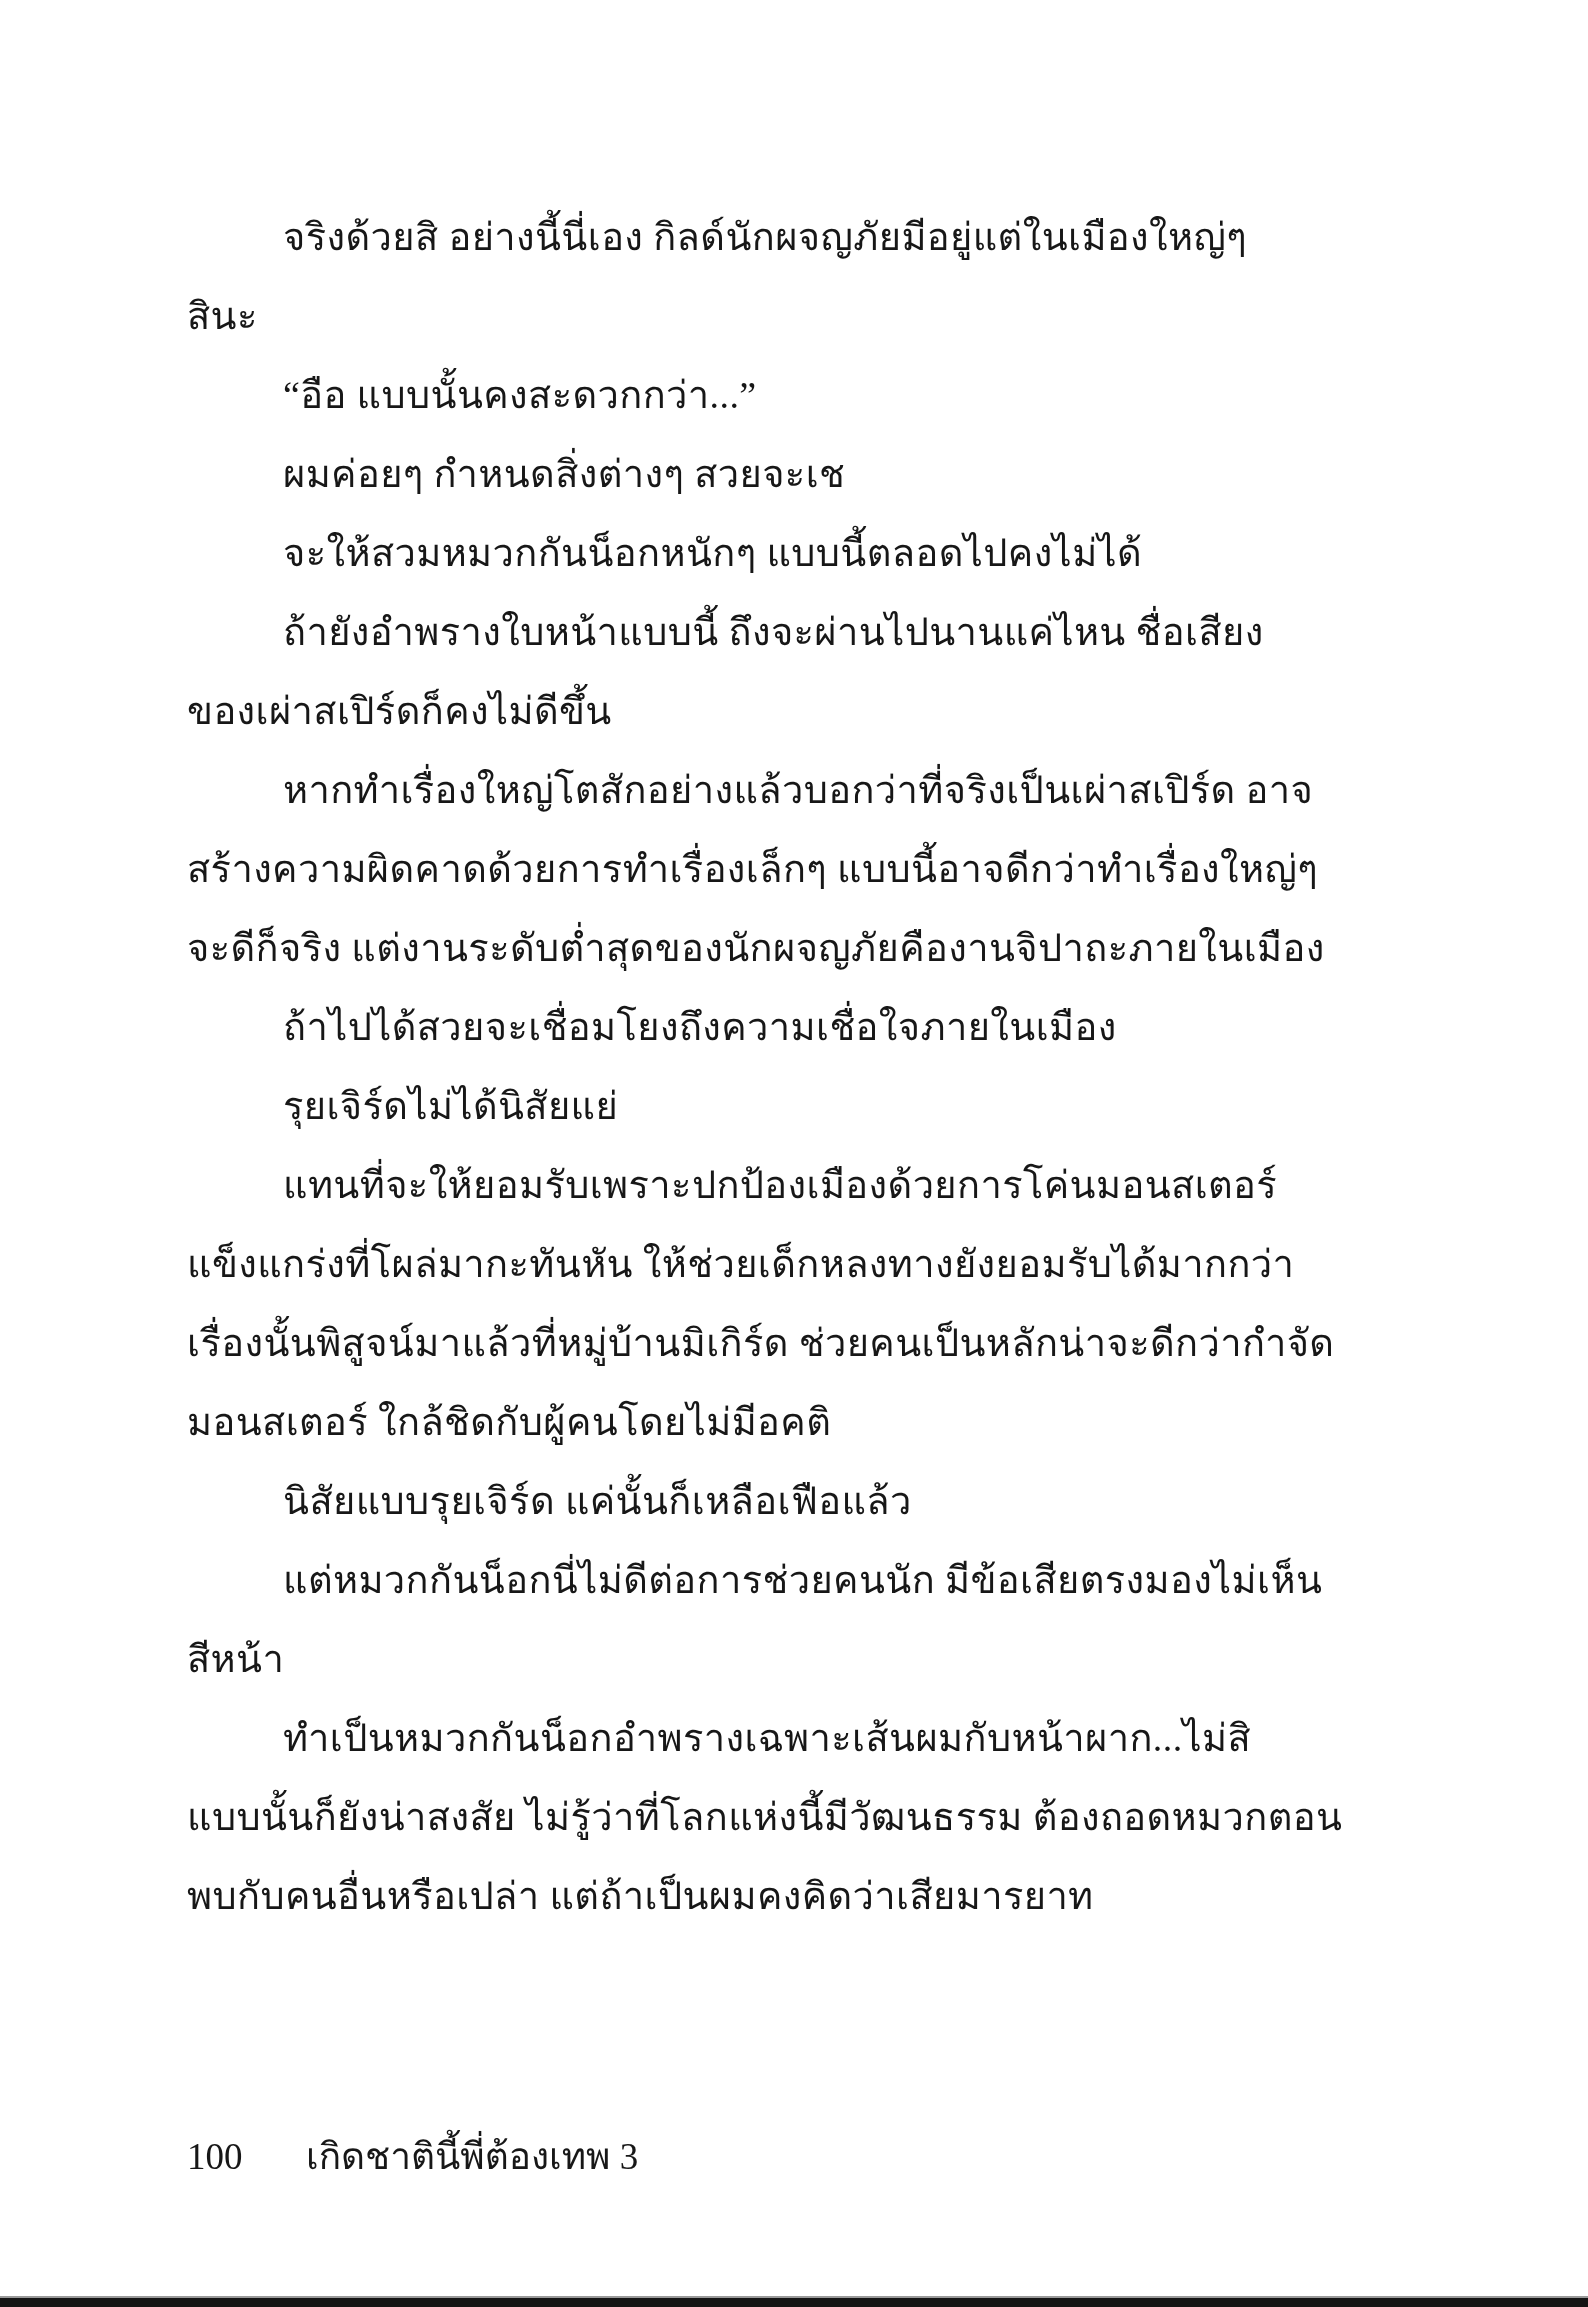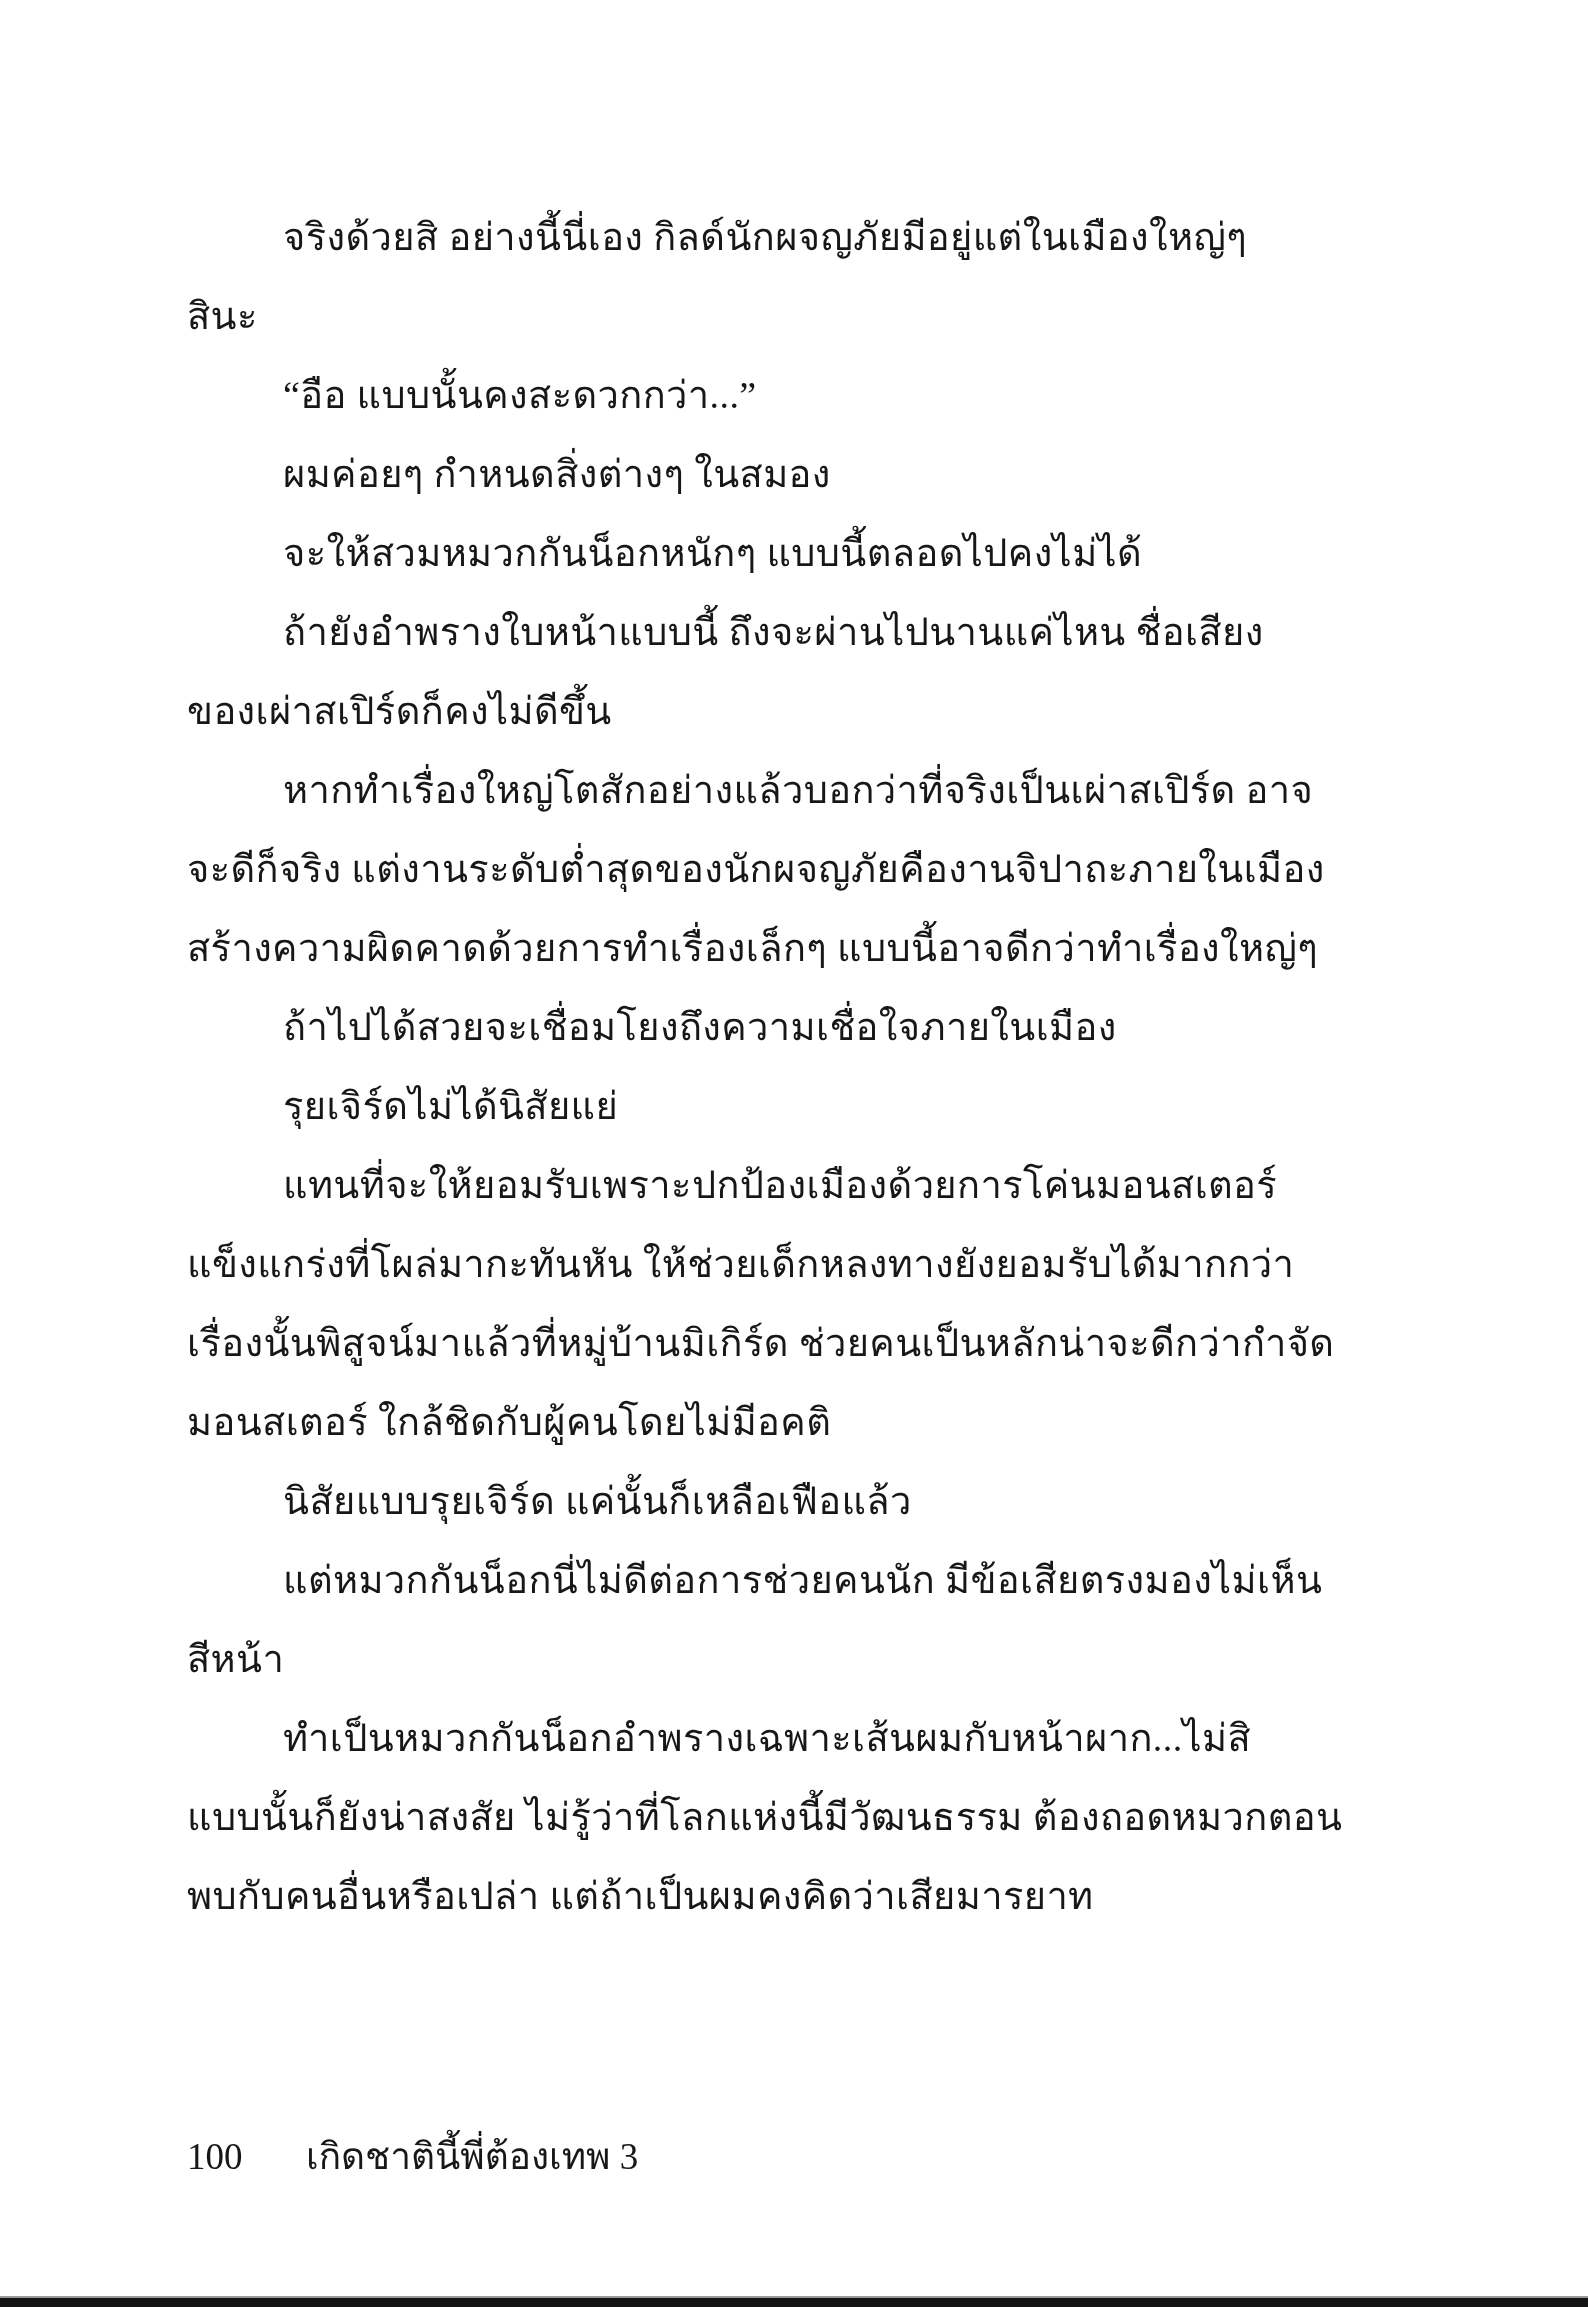--- a/index.html
+++ b/index.html
@@ -70,27 +70,27 @@
 </style>
 </head>
 <body>
 
 <div class="page">
 
   <div class="text-block">
     <div class="line indent">จริงด้วยสิ อย่างนี้นี่เอง กิลด์นักผจญภัยมีอยู่แต่ในเมืองใหญ่ๆ</div>
     <div class="line">สินะ</div>
     <div class="line indent">“อือ แบบนั้นคงสะดวกกว่า...”</div>
-    <div class="line indent">ผมค่อยๆ กำหนดสิ่งต่างๆ ในสมอง</div>
+    <div class="line indent">ผมค่อยๆ กำหนดสิ่งต่างๆ สวยจะเช</div>
     <div class="line indent">จะให้สวมหมวกกันน็อกหนักๆ แบบนี้ตลอดไปคงไม่ได้</div>
     <div class="line indent">ถ้ายังอำพรางใบหน้าแบบนี้ ถึงจะผ่านไปนานแค่ไหน ชื่อเสียง</div>
     <div class="line">ของเผ่าสเปิร์ดก็คงไม่ดีขึ้น</div>
     <div class="line indent">หากทำเรื่องใหญ่โตสักอย่างแล้วบอกว่าที่จริงเป็นเผ่าสเปิร์ด อาจ</div>
+    <div class="line">สร้างความผิดคาดด้วยการทำเรื่องเล็กๆ แบบนี้อาจดีกว่าทำเรื่องใหญ่ๆ</div>
     <div class="line">จะดีก็จริง แต่งานระดับต่ำสุดของนักผจญภัยคืองานจิปาถะภายในเมือง</div>
-    <div class="line">สร้างความผิดคาดด้วยการทำเรื่องเล็กๆ แบบนี้อาจดีกว่าทำเรื่องใหญ่ๆ</div>
     <div class="line indent">ถ้าไปได้สวยจะเชื่อมโยงถึงความเชื่อใจภายในเมือง</div>
     <div class="line indent">รุยเจิร์ดไม่ได้นิสัยแย่</div>
     <div class="line indent">แทนที่จะให้ยอมรับเพราะปกป้องเมืองด้วยการโค่นมอนสเตอร์</div>
     <div class="line">แข็งแกร่งที่โผล่มากะทันหัน ให้ช่วยเด็กหลงทางยังยอมรับได้มากกว่า</div>
     <div class="line">เรื่องนั้นพิสูจน์มาแล้วที่หมู่บ้านมิเกิร์ด ช่วยคนเป็นหลักน่าจะดีกว่ากำจัด</div>
     <div class="line">มอนสเตอร์ ใกล้ชิดกับผู้คนโดยไม่มีอคติ</div>
     <div class="line indent">นิสัยแบบรุยเจิร์ด แค่นั้นก็เหลือเฟือแล้ว</div>
     <div class="line indent">แต่หมวกกันน็อกนี่ไม่ดีต่อการช่วยคนนัก มีข้อเสียตรงมองไม่เห็น</div>
     <div class="line">สีหน้า</div>
     <div class="line indent">ทำเป็นหมวกกันน็อกอำพรางเฉพาะเส้นผมกับหน้าผาก...ไม่สิ</div>

